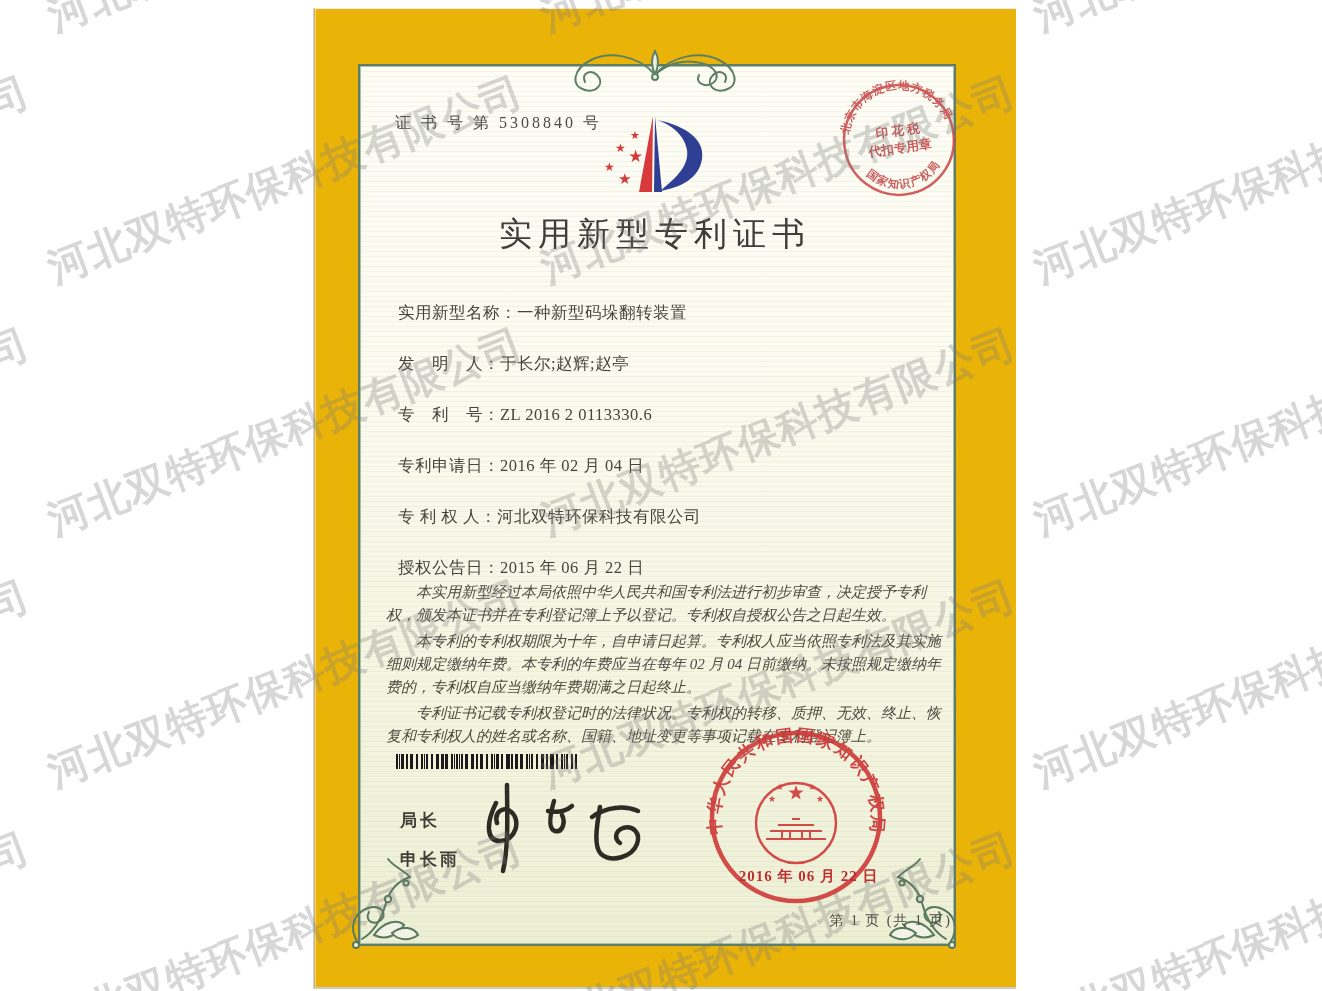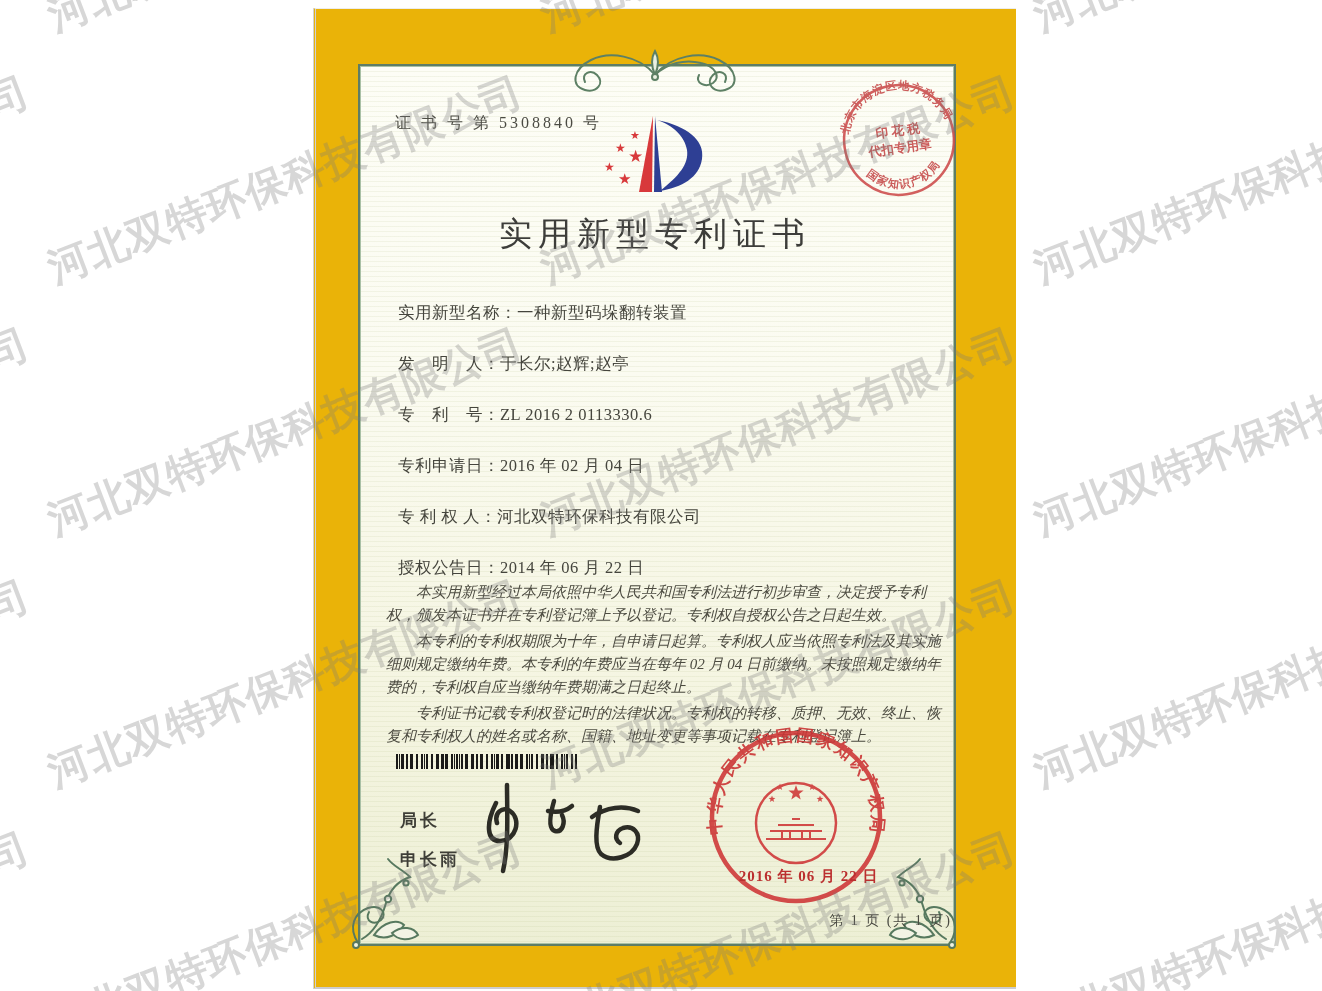--- a/index.html
+++ b/index.html
@@ -123,21 +123,21 @@
     </svg>
 
     <div class="title">实用新型专利证书</div>
 
     <div class="fields">
       <div class="field-row">实用新型名称：一种新型码垛翻转装置</div>
       <div class="field-row">发　明　人：于长尔;赵辉;赵亭</div>
       <div class="field-row">专　利　号：ZL 2016 2 0113330.6</div>
       <div class="field-row">专利申请日：2016 年 02 月 04 日</div>
       <div class="field-row">专 利 权 人：河北双特环保科技有限公司</div>
-      <div class="field-row">授权公告日：2014 年 06 月 22 日</div>
+      <div class="field-row">授权公告日：2015 年 06 月 22 日</div>
     </div>
 
     <div class="paras">
       <p>本实用新型经过本局依照中华人民共和国专利法进行初步审查，决定授予专利权，颁发本证书并在专利登记簿上予以登记。专利权自授权公告之日起生效。</p>
       <p>本专利的专利权期限为十年，自申请日起算。专利权人应当依照专利法及其实施细则规定缴纳年费。本专利的年费应当在每年 02 月 04 日前缴纳。未按照规定缴纳年费的，专利权自应当缴纳年费期满之日起终止。</p>
       <p>专利证书记载专利权登记时的法律状况。专利权的转移、质押、无效、终止、恢复和专利权人的姓名或名称、国籍、地址变更等事项记载在专利登记簿上。</p>
     </div>
 
     <div class="barcode"></div>
 

